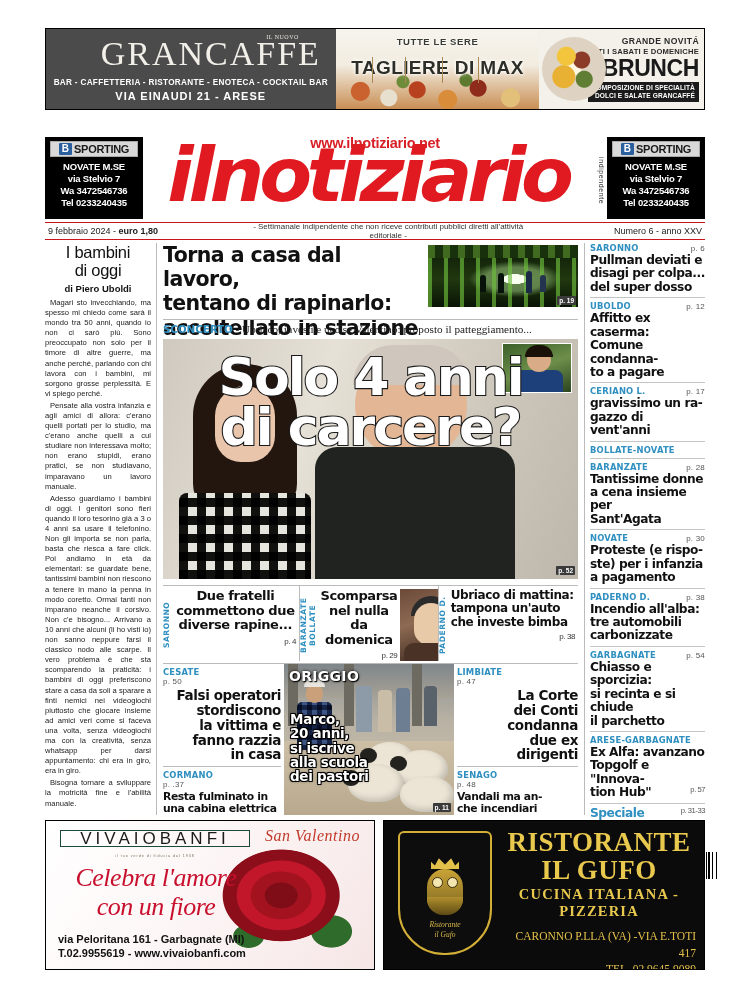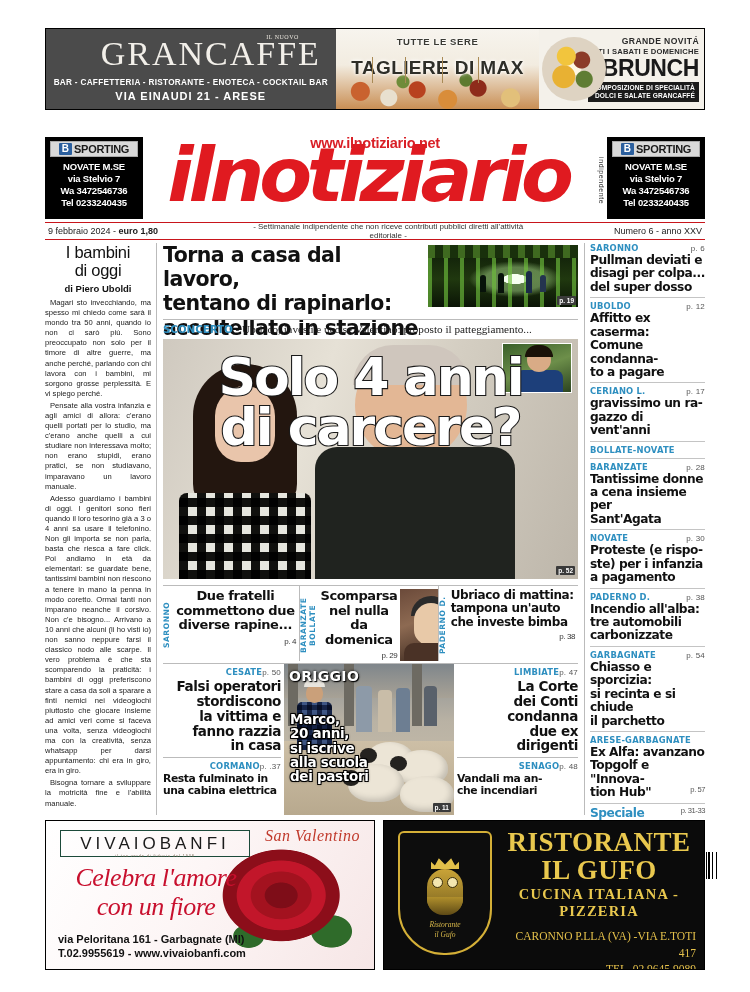--- a/index.html
+++ b/index.html
@@ -267,21 +267,21 @@
   .nn-body { position:absolute; left:4px; bottom:0; width:54px; height:18px;
     background:#4a3226; border-radius:10px 10px 0 0; }
 
   .botrow {
     position:absolute; left:0; top:420px; width:415px; height:152px;
     border-top:1px solid #bbb; display:flex;
   }
   .br-col { width:118px; padding-top:3px; }
   .br-kick { display:flex; justify-content:flex-end; align-items:baseline;
     font-family:"DejaVu Sans", sans-serif; font-weight:bold; font-size:8.4px;
-    color:#2e8fc0; letter-spacing:.2px; }
+    color:#2e8fc0; letter-spacing:.2px;flex-direction:column; }
   .br-kick .pnum { color:#555; }
   .br-title {
     font-family:"DejaVu Sans", sans-serif; font-weight:bold; font-size:13.5px;
     line-height:1.1; text-align:right; letter-spacing:-.4px; color:#111; margin-top:2px;
   }
   .br-title.small { font-size:10.8px; line-height:1.13; }
   .br-hr { border-top:1px solid #bbb; margin:4px 0 3px; }
   .sheep-photo {
     width:170px; position:relative; overflow:hidden; margin:0 3px;
     background:linear-gradient(180deg,#8a8f92 0%,#b9b2a4 38%,#cfc3ad 100%);
@@ -342,21 +342,21 @@
   .bc-lbl { font-size:4.6px; letter-spacing:.3px; color:#222; text-align:center; }
   .bc-num { font-size:4.6px; letter-spacing:.6px; color:#222; text-align:center; }
 
   
   .botads { position:absolute; left:45px; top:820px; width:660px; height:150px; display:flex; gap:8px; }
   .ad-banfi {
     width:330px; border:1px solid #000; position:relative; overflow:hidden;
     background:linear-gradient(120deg,#ffffff 0%,#fdf6f6 45%,#f6e6e6 100%);
   }
   .banfi-logo {
-    position:absolute; left:14px; top:9px; width:190px; height:27px;
+    position:absolute; left:14px; top:9px; width:190px; height:17px;
     border:1px solid #1c4a3a; display:flex; align-items:center; justify-content:center;
   }
   .bl-text { font-size:17px; letter-spacing:4px; color:#1b1b1b; font-weight:400;
     font-family:"Liberation Sans", sans-serif; }
   .bl-sub { position:absolute; left:14px; top:33px; width:190px; text-align:center;
     font-size:3.6px; letter-spacing:1px; color:#7a6a55; }
   .banfi-sv {
     position:absolute; right:14px; top:6px;
     font-family:"Liberation Serif", serif; font-style:italic; font-size:16px;
     color:#c0392b; letter-spacing:.5px;

